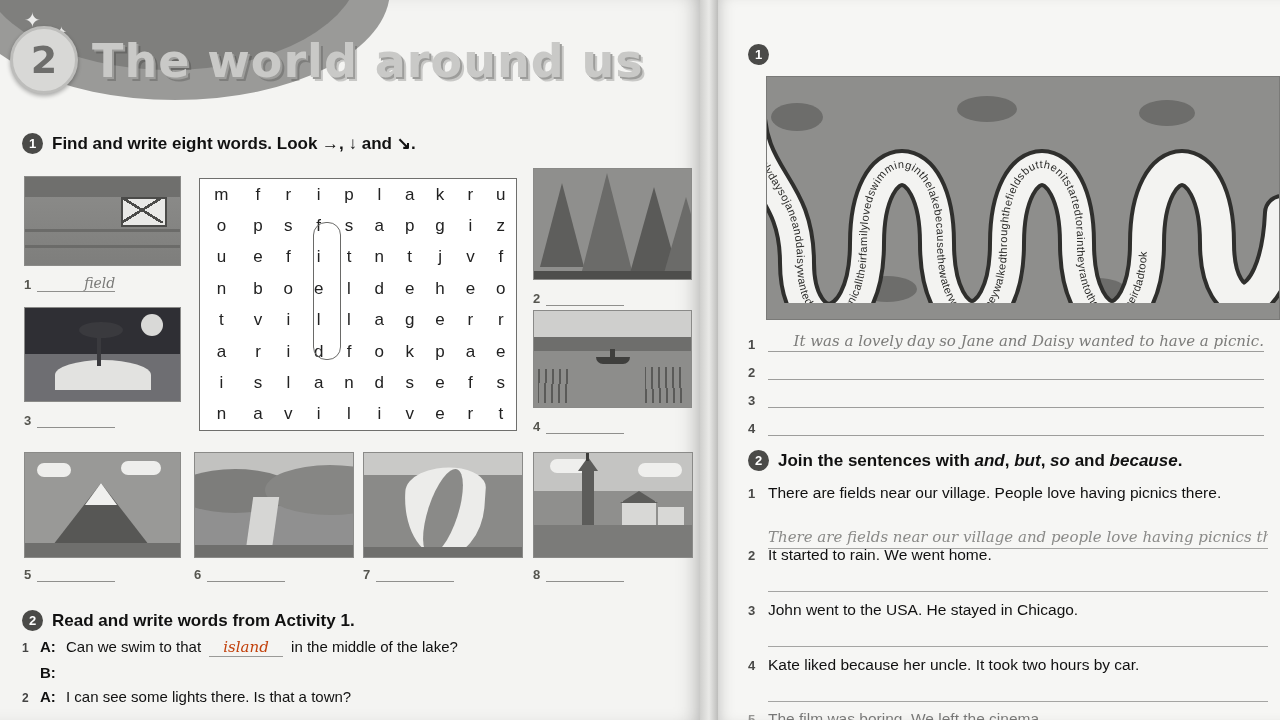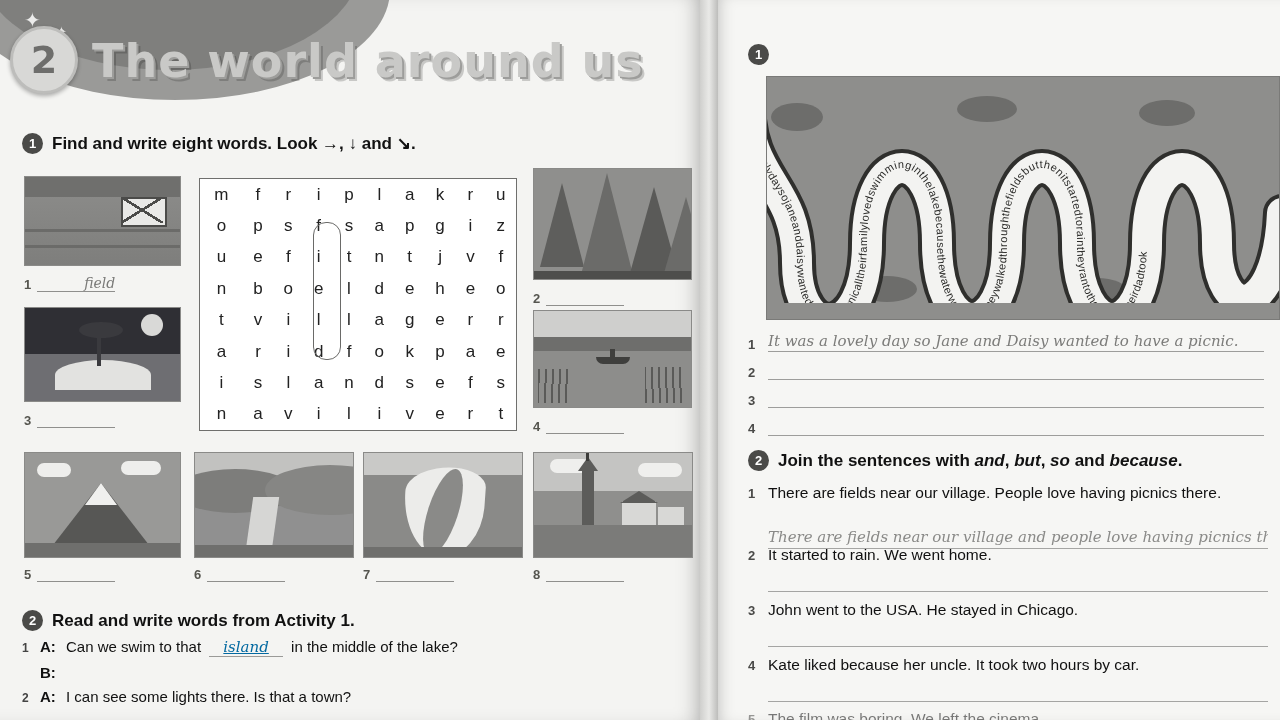--- a/index.html
+++ b/index.html
@@ -58,32 +58,32 @@
   .grid td{text-align:center;font-size:17px;color:#222;font-family:"Liberation Sans",sans-serif;}
   .oval{position:absolute;left:313px;top:222px;width:26px;height:136px;border:1.6px solid #6a6a68;
     border-radius:13px;pointer-events:none;}
 
   
   #l-act2{position:absolute;left:22px;top:610px;}
   .qline{display:flex;gap:8px;font-size:15px;color:#111;margin-top:7px;align-items:baseline;}
   .qnum{font-size:12px;font-weight:bold;color:#444;width:10px;flex:0 0 auto;}
   .spk{font-weight:bold;width:18px;flex:0 0 auto;}
   .fillin{display:inline-block;min-width:74px;border-bottom:1px solid #9a9a98;
-    font-family:"DejaVu Serif",serif;font-style:italic;color:#0369a1;text-align:center;text-decoration:underline;}
+    font-family:"DejaVu Serif",serif;font-style:italic;color:#c2410c;text-align:center;}
 
   
   #r-act1{position:absolute;left:30px;top:44px;}
   .snake-box{position:absolute;left:48px;top:76px;width:512px;height:242px;
     background:#8e8e8c;border:1px solid #7a7a78;overflow:hidden;}
   .snake-band{position:absolute;left:-30px;top:16px;width:580px;height:210px;}
   .ans-row{position:absolute;display:flex;align-items:flex-end;gap:10px;width:516px;}
   .ans-num{font-size:13px;font-weight:bold;color:#4a4a48;width:10px;}
   .ans-line{flex:1;border-bottom:1px solid #9d9d9b;height:19px;
     font-family:"DejaVu Serif",serif;font-style:italic;font-size:15px;color:#7c7c7a;
-    white-space:nowrap;overflow:hidden;}
+    white-space:nowrap;overflow:hidden;text-align:right;}
   #r-act2{position:absolute;left:30px;top:450px;}
   .join-row{position:absolute;display:flex;gap:10px;width:520px;align-items:baseline;}
   .join-num{font-size:13px;font-weight:bold;color:#4a4a48;width:10px;flex:0 0 auto;}
   .join-text{font-size:15.5px;color:#111;white-space:nowrap;}
   .join-ans{position:absolute;left:50px;width:500px;border-bottom:1px solid #a5a5a3;
     font-family:"DejaVu Serif",serif;font-style:italic;font-size:15px;color:#8a8a88;
     white-space:nowrap;overflow:hidden;height:20px;}
   .join-blank{position:absolute;left:50px;width:500px;border-bottom:1px solid #a5a5a3;height:1px;}
   .fade{opacity:.55;}
 </style>

